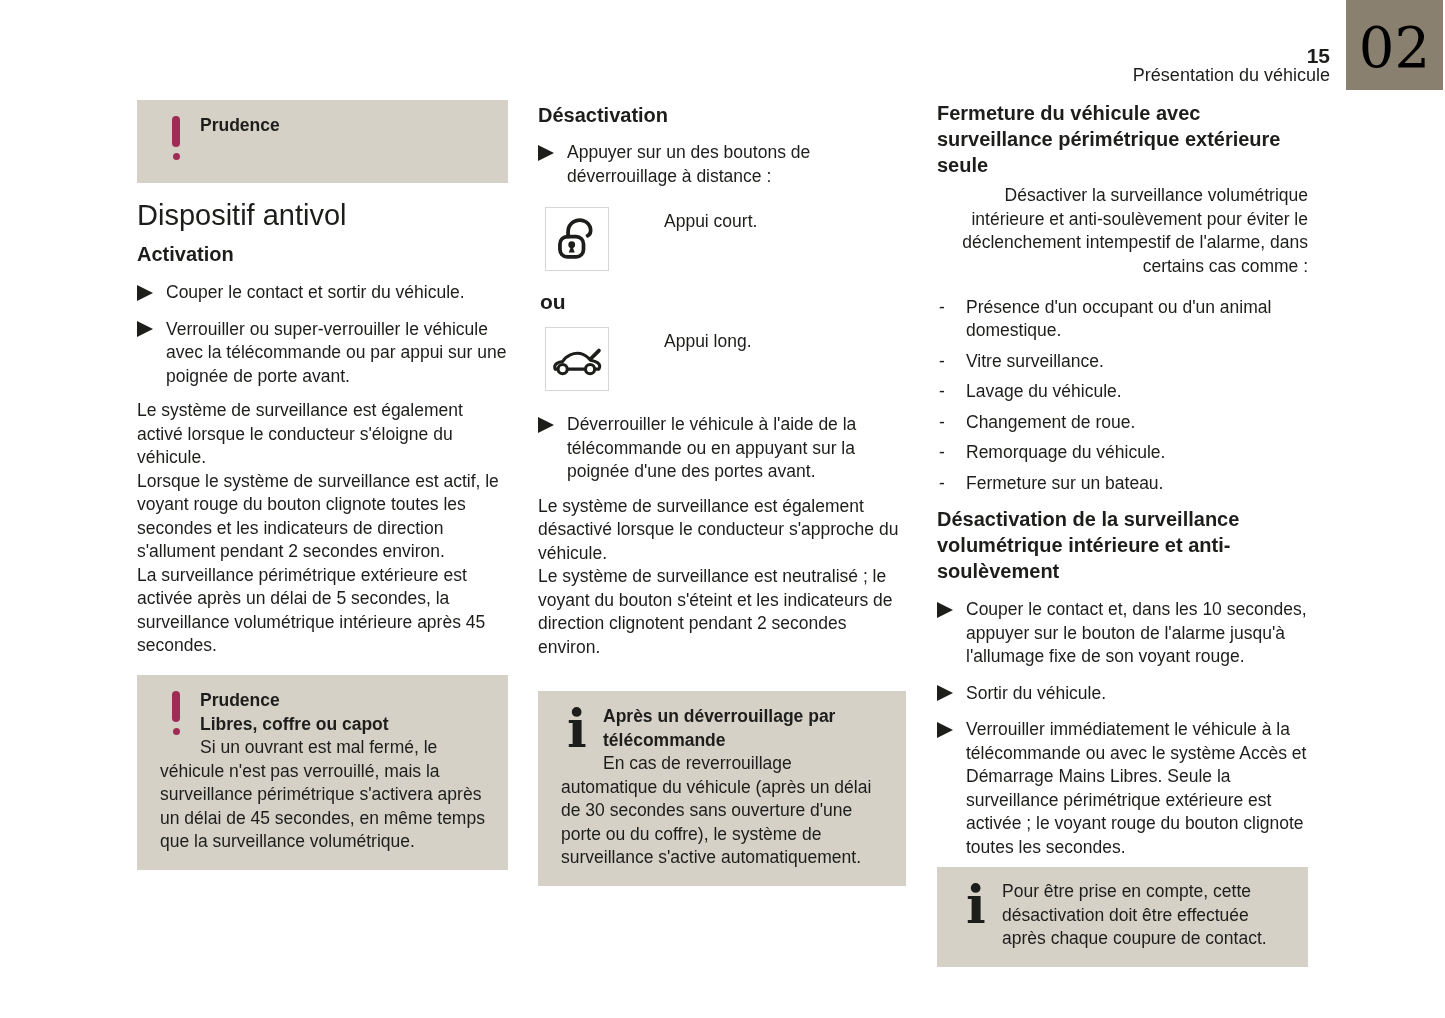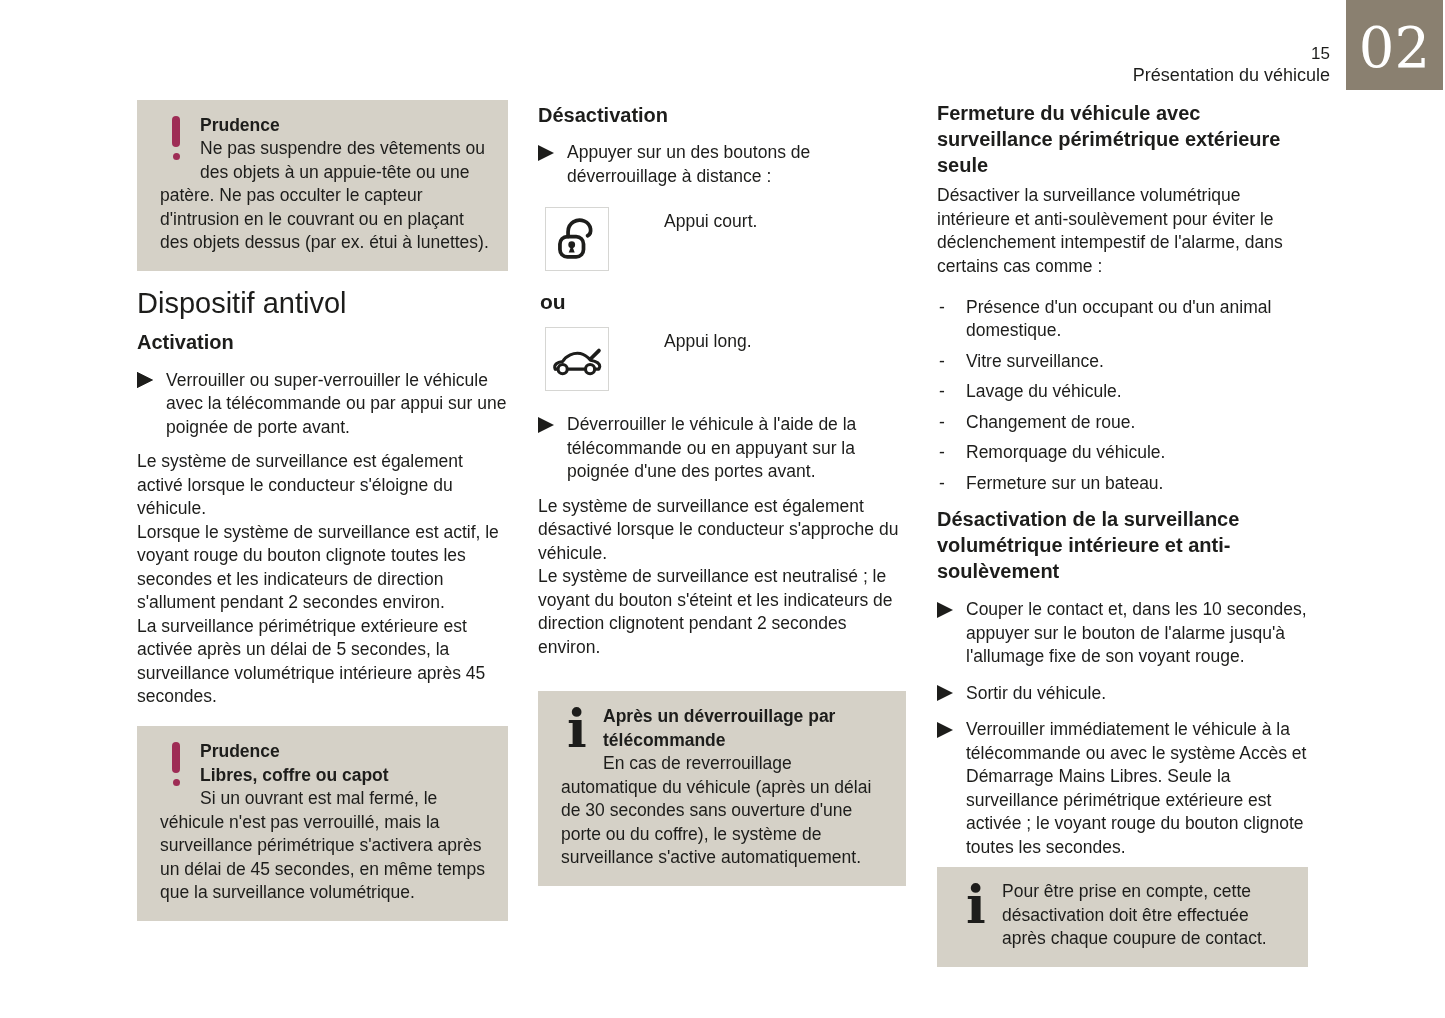--- a/index.html
+++ b/index.html
@@ -4,43 +4,43 @@
 <style>
   * { box-sizing: border-box; }
   html,body { margin:0; padding:0; background:#ffffff; }
   .page {
     position:relative; width:1445px; height:1018px; background:#ffffff;
     font-family:"Liberation Sans", sans-serif; color:#1d1d1b; overflow:hidden;
   }
   
   .page-number {
     position:absolute; top:44px; right:115px;
-    font-size:17px; font-weight:normal; text-align:right;
+    font-size:21px; font-weight:bold; text-align:right;
   }
   .running-title {
     position:absolute; top:65px; right:115px;
     font-size:18px; text-align:right;
   }
   .chapter-badge {
     position:absolute; top:0; right:2px; width:97px; height:90px;
-    background:#8a8070; color:#ffffff; display:flex; align-items:center; justify-content:center;
+    background:#8a8070; color:#000000; display:flex; align-items:center; justify-content:center;
     font-family:"DejaVu Serif", serif; font-size:56px; line-height:1; padding-top:6px;
   }
   
   .col { position:absolute; top:100px; }
   .col1 { left:137px; width:371px; }
   .col2 { left:538px; width:368px; }
   .col3 { left:937px; width:371px; }
 
   .h1 { font-size:29px; line-height:36px; font-weight:normal; margin:14px 0 0 0; }
   .h2 { font-size:20px; line-height:26px; font-weight:bold; margin:0; }
   .h2.gap { margin-top:11px; }
   .h3 { font-size:20px; line-height:26px; font-weight:bold; margin:2px 0 0 0; }
   .para { font-size:17.5px; line-height:23.5px; white-space:pre-line; margin-top:11px; }
-  .para.tight { margin-top:6px; }
+  .para.tight { margin-top:6px;text-align:right; }
 
   
   .bullet { position:relative; padding-left:29px; font-size:17.5px; line-height:23.5px; margin-top:13px; }
   .tri {
     position:absolute; left:0; top:3.5px; width:0; height:0;
     border-left:16px solid #1d1d1b; border-top:8.5px solid transparent; border-bottom:8.5px solid transparent;
   }
   
   .dash-item { position:relative; padding-left:29px; font-size:17.5px; line-height:23.5px; margin-top:7px; }
   .dash-list { margin-top:13px; }
@@ -88,28 +88,28 @@
   <div class="chapter-badge">02</div>
 
   <div class="col col1">
 
     <aside class="box">
       <span class="excl-icon">
         <span class="excl-bar"></span>
           <span class="excl-dot"></span>
       </span>
       <div class="title">Prudence</div>
-      <div class="body">Ne pas suspendre des vêtements ou des objets à un appuie-tête ou une patère. Ne pas occulter le capteur d'intrusion en le couvrant ou en plaçant des objets dessus (par ex. étui à lunettes).</div>
     </aside>
 
     <h1 class="h1">Dispositif antivol</h1>
     <h3 class="h3 mt8">Activation</h3>
 
     <div class="bullet mt14">
       <span class="tri"></span>
+      <span>Couper le contact et sortir du véhicule.</span>
     </div>
     <div class="bullet">
       <span class="tri"></span>
       <span>Verrouiller ou super-verrouiller le véhicule avec la télécommande ou par appui sur une poignée de porte avant.</span>
     </div>
 
     <p class="para">Le système de surveillance est également activé lorsque le conducteur s'éloigne du véhicule.
 Lorsque le système de surveillance est actif, le voyant rouge du bouton clignote toutes les secondes et les indicateurs de direction s'allument pendant 2 secondes environ.
 La surveillance périmétrique extérieure est activée après un délai de 5 secondes, la surveillance volumétrique intérieure après 45 secondes.</p>
 

